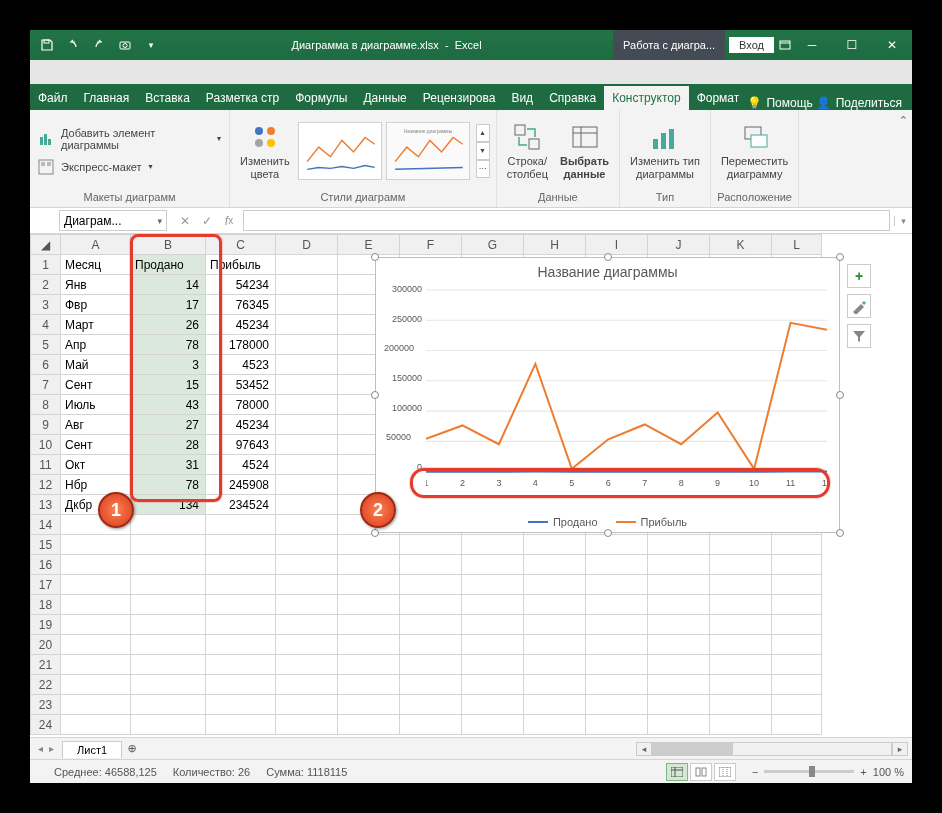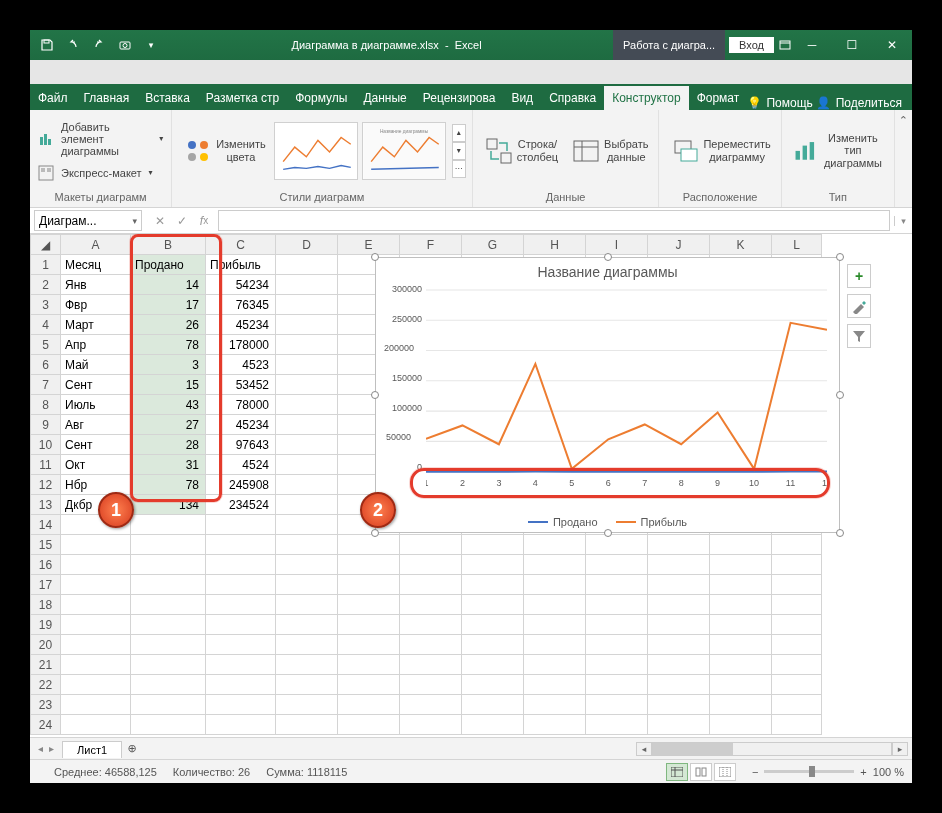--- a/index.html
+++ b/index.html
@@ -22,32 +22,32 @@
 .tab.active { background:#f3f3f3; color:#217346; }
 .tab.format { color:#fff; }
 .tab-spacer { flex:1; }
 .tab-right { display:flex; align-items:center; gap:4px; padding-right:10px; color:#fff; }
 
 
 .ribbon { background:#f3f3f3; border-bottom:1px solid #d4d4d4; display:flex; height:98px; font-size:11px; color:#444; }
 .rgroup { border-right:1px solid #e1e1e1; display:flex; flex-direction:column; padding:2px 6px; }
 .rgroup .top { flex:1; display:flex; align-items:center; gap:4px; }
 .rgroup .lbl { text-align:center; color:#666; font-size:11px; padding:2px 0; }
-.bigbtn { display:flex; flex-direction:row; align-items:center; justify-content:center; padding:2px 4px; cursor:pointer; text-align:center; line-height:1.1; gap:2px; }
+.bigbtn { display:flex; flex-direction:column; align-items:center; justify-content:center; padding:2px 4px; cursor:pointer; text-align:center; line-height:1.1; gap:2px; }
 .ico { width:32px; height:32px; display:inline-block; }
 .smallrow { display:flex; flex-direction:column; gap:4px; }
 .smallbtn { display:flex; align-items:center; gap:7px; padding:2px; cursor:pointer; }
 .styletiles { display:flex; gap:4px; }
 .styletile { width:84px; height:58px; background:#fff; border:1px solid #d0d0d0; display:flex; align-items:center; justify-content:center; cursor:pointer; position:relative; }
 .styletile svg { width:100%; height:100%; }
 .style-arrows { display:flex; flex-direction:column; margin-left:2px; }
 .style-arrows span { width:14px; height:18px; border:1px solid #ccc; display:flex; align-items:center; justify-content:center; font-size:8px; cursor:pointer; background:#fff; }
 
 
-.fxbar { height:26px; background:#fff; border-bottom:1px solid #d4d4d4; display:flex; align-items:center; font-size:12px; }
+.fxbar { height:26px; background:#fff; border-bottom:1px solid #d4d4d4; display:flex; align-items:center; font-size:12px;padding-left:25px; }
 .namebox { width:108px; border:1px solid #ccc; margin:2px 4px; padding:2px 4px; height:21px; display:flex; align-items:center; }
 .namebox .dd { margin-left:auto; font-size:9px; color:#666; }
 .fx-btns { display:flex; gap:2px; padding:0 4px; }
 .fx-btn { width:20px; height:20px; display:flex; align-items:center; justify-content:center; color:#999; cursor:pointer; font-size:12px; }
 .fx-input { flex:1; border:1px solid #ccc; margin:2px 4px 2px 0; height:21px; padding:0 4px; }
 .fx-toggle { width:18px; border-left:1px solid #ccc; display:flex; align-items:center; justify-content:center; color:#888; font-size:9px; cursor:pointer;}
 
 
 .grid-wrap { flex:1; position:relative; background:#fff; overflow:hidden; }
 table.grid { border-collapse:collapse; position:absolute; left:0; top:0; }
@@ -253,56 +253,56 @@
           <span style="white-space:pre-line;">Строка/
 столбец</span>
         </div>
         <div class="bigbtn">
           <span class="ico">
               <svg viewBox="0 0 32 32">
                 <rect x="4" y="6" width="24" height="20" fill="none" stroke="#666"></rect>
                 <path d="M4 12h24M12 6v20" stroke="#666"></path>
               </svg>
             </span>
-          <span style="white-space:pre-line;">Выбрать
+          <span style="white-space:pre-line;font-weight:bold;">Выбрать
 данные</span>
         </div>
       </div>
       <div class="lbl">Данные</div>
-    </div>
-    <div class="rgroup">
-      <div class="top">
-        <div class="bigbtn">
-          <span class="ico">
-              <svg viewBox="0 0 32 32">
-                <rect x="6" y="6" width="16" height="12" fill="none" stroke="#666"></rect>
-                <rect x="12" y="14" width="16" height="12" fill="#fff" stroke="#4a9"></rect>
-              </svg>
-            </span>
-          <span style="white-space:pre-line;">Переместить
-диаграмму</span>
-        </div>
-      </div>
-      <div class="lbl">Расположение</div>
     </div>
     <div class="rgroup">
       <div class="top">
         <div class="bigbtn">
           <span class="ico">
               <svg viewBox="0 0 32 32">
                 <rect x="4" y="18" width="5" height="10" fill="#4a9"></rect>
                 <rect x="12" y="12" width="5" height="16" fill="#4a9"></rect>
                 <rect x="20" y="8" width="5" height="20" fill="#4a9"></rect>
               </svg>
             </span>
           <span style="white-space:pre-line;">Изменить тип
 диаграммы</span>
         </div>
       </div>
       <div class="lbl">Тип</div>
+    </div>
+    <div class="rgroup">
+      <div class="top">
+        <div class="bigbtn">
+          <span class="ico">
+              <svg viewBox="0 0 32 32">
+                <rect x="6" y="6" width="16" height="12" fill="none" stroke="#666"></rect>
+                <rect x="12" y="14" width="16" height="12" fill="#fff" stroke="#4a9"></rect>
+              </svg>
+            </span>
+          <span style="white-space:pre-line;">Переместить
+диаграмму</span>
+        </div>
+      </div>
+      <div class="lbl">Расположение</div>
     </div>
     <div style="flex:1;display:flex;align-items:flex-start;justify-content:flex-end;padding:4px;">
       <span style="cursor:pointer;color:#666;font-size:11px;">⌃</span>
     </div>
   </div>
 
   <div class="fxbar">
     <div class="namebox">
       <span>Диаграм...</span>
       <span class="dd">▾</span>

